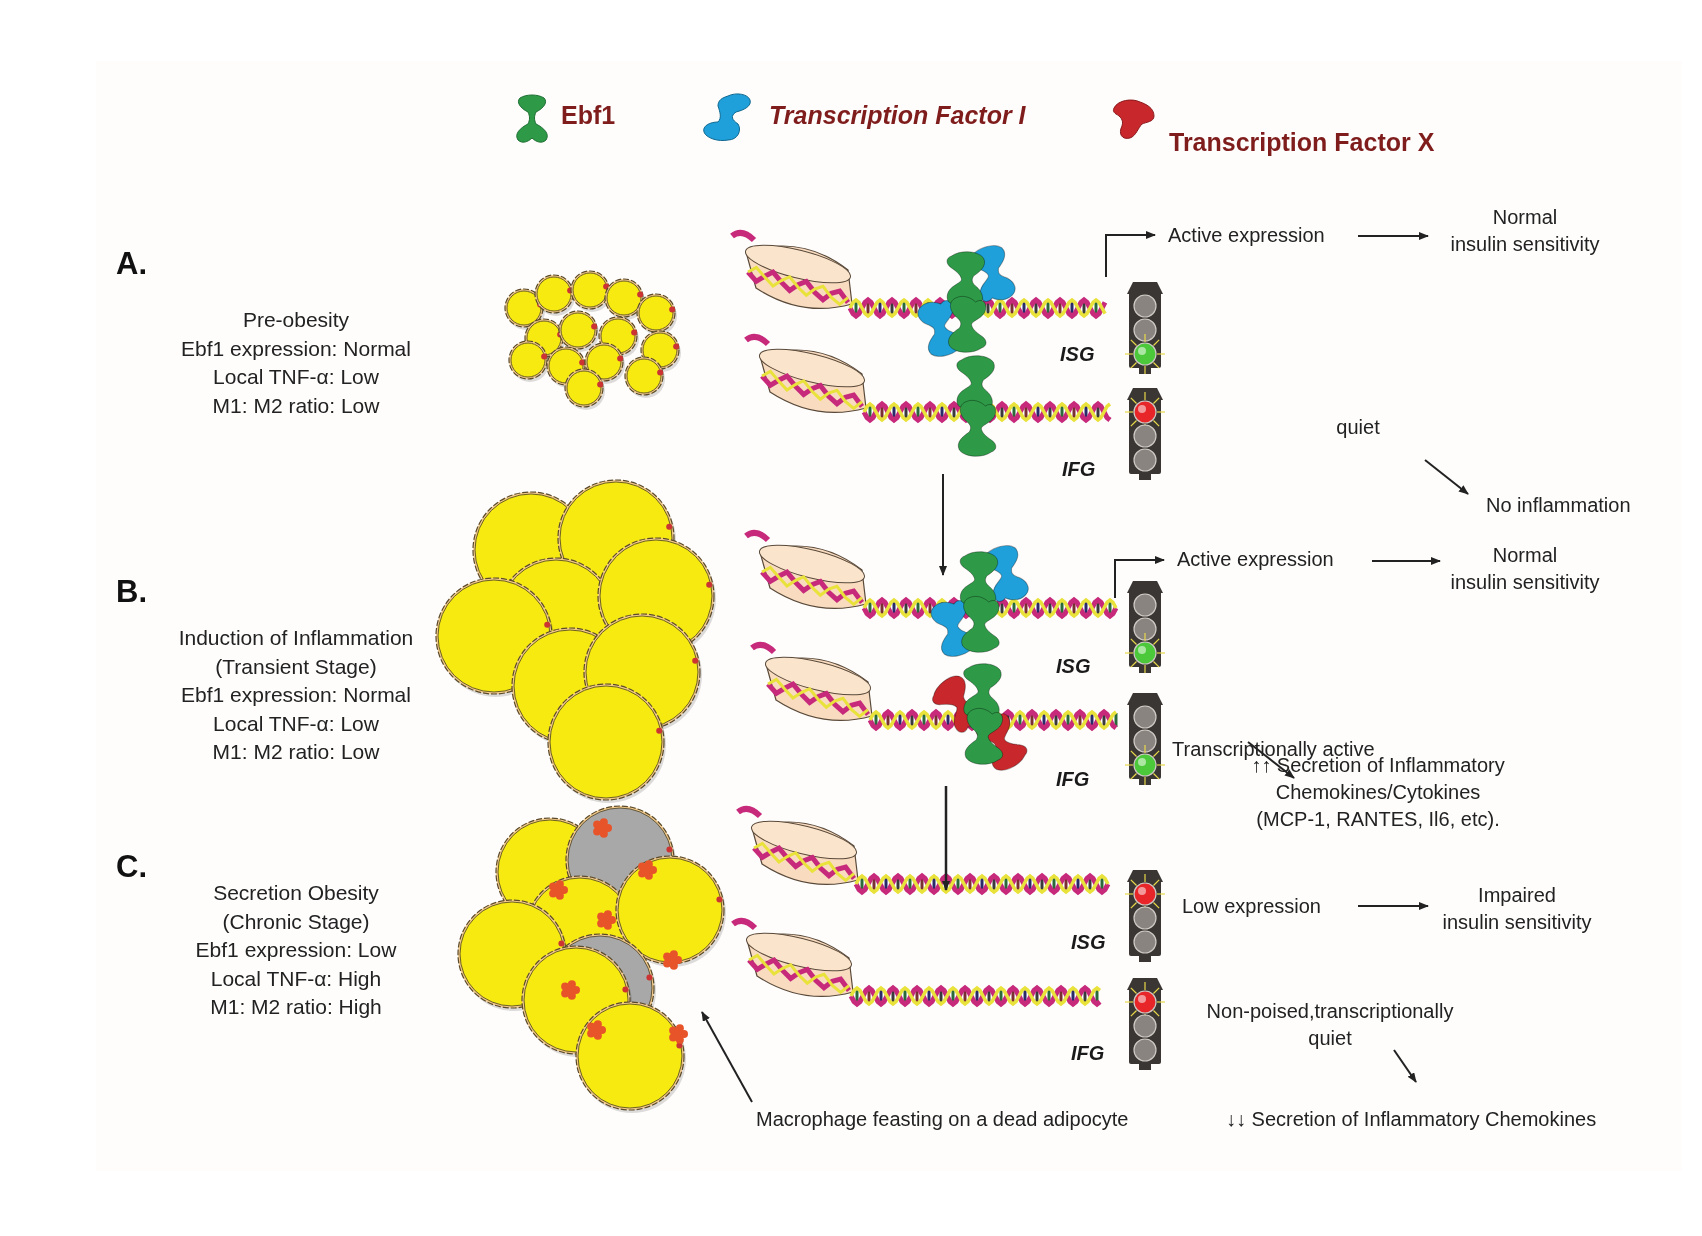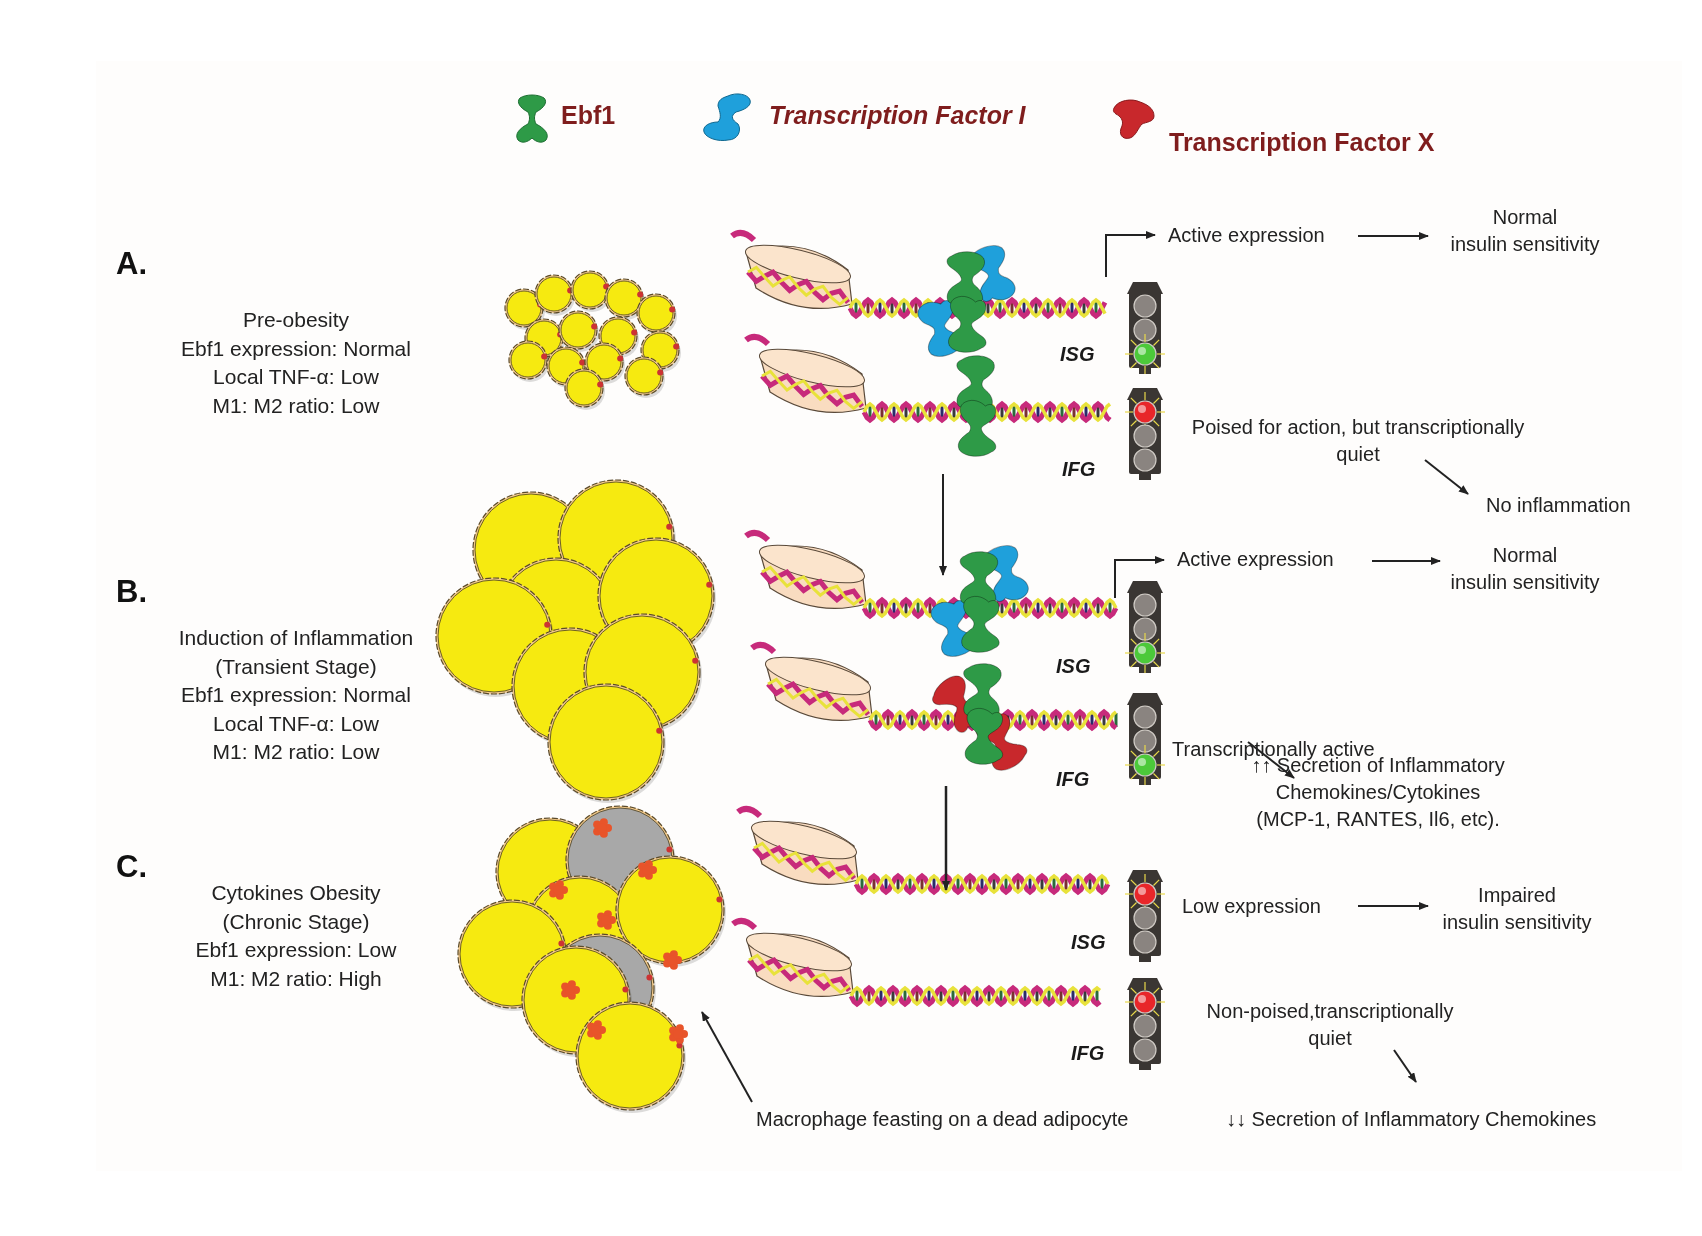--- a/index.html
+++ b/index.html
@@ -44,23 +44,24 @@
   <div>M1: M2 ratio: Low</div>
 </div>
 <div class="txt stage" style="left:131px;top:624px;">
   <div>Induction of Inflammation</div>
   <div>(Transient Stage)</div>
   <div>Ebf1 expression: Normal</div>
   <div>Local TNF-α: Low</div>
   <div>M1: M2 ratio: Low</div>
 </div>
 <div class="txt stage" style="left:131px;top:879px;">
-  <div>Cytokines Obesity</div>
+  <div>Secretion Obesity</div>
   <div>(Chronic Stage)</div>
   <div>Ebf1 expression: Low</div>
+  <div>Local TNF-α: High</div>
   <div>M1: M2 ratio: High</div>
 </div>
 
 <svg id="cluster-a" style="left:490px;top:262px;" width="200" height="140">
     <g>
       <circle cx="36" cy="49" r="19" fill="#00000022"></circle>
       <circle cx="34" cy="46" r="19" fill="#f2c98a" stroke="#5a4a2a" stroke-width="1.2" stroke-dasharray="6 2"></circle>
       <circle cx="34" cy="46" r="17" fill="#f6ea10" stroke="#4a3f20" stroke-width="0.8"></circle>
       <circle cx="50.15" cy="42.6" r="3" fill="#c33"></circle>
     </g>
@@ -574,21 +575,20 @@
 <span class="txt gene" style="left:1056px;top:768px;">IFG</span>
 <span class="txt gene" style="left:1071px;top:931px;">ISG</span>
 <span class="txt gene" style="left:1071px;top:1042px;">IFG</span>
 
 <span class="txt note" style="left:1168px;top:222px;">Active expression</span>
 <div class="txt note" style="left:1430px;top:204px;width:190px;">
   <div>Normal</div>
   <div>insulin sensitivity</div>
 </div>
 <div class="txt note" style="left:1168px;top:414px;width:380px;">
-  <div>Poised for action, but transcriptionally</div>
   <div>quiet</div>
 </div>
 <span class="txt note" style="left:1486px;top:492px;">No inflammation</span>
 
 <span class="txt note" style="left:1177px;top:546px;">Active expression</span>
 <div class="txt note" style="left:1430px;top:542px;width:190px;">
   <div>Normal</div>
   <div>insulin sensitivity</div>
 </div>
 <span class="txt note" style="left:1172px;top:712px;margin-top:24px;">Transcriptionally active</span>

